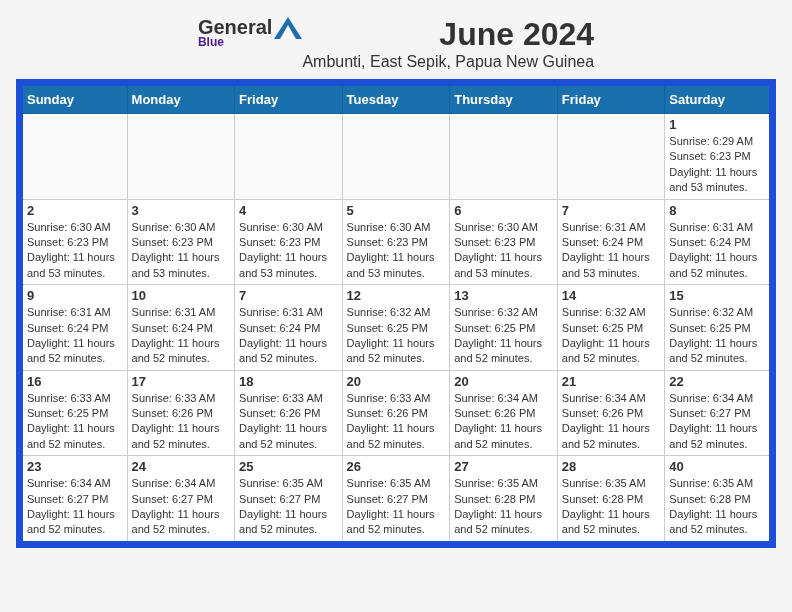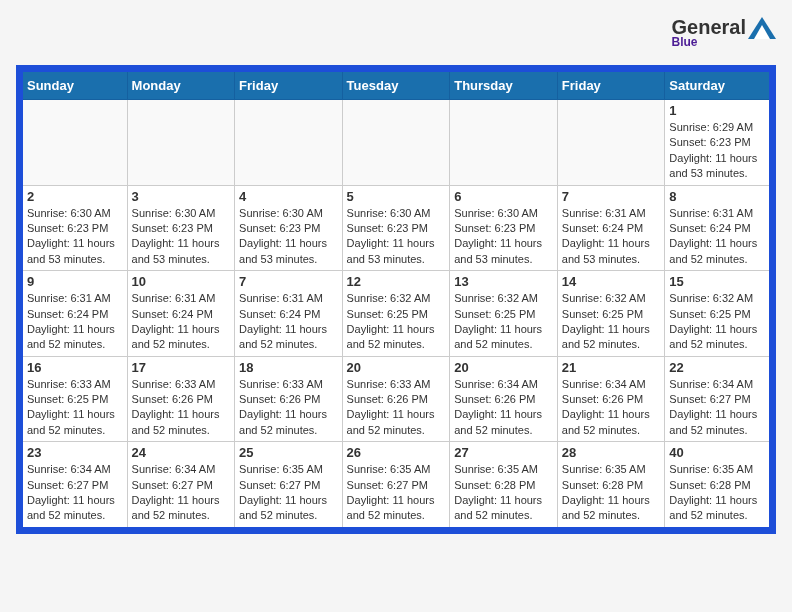--- a/index.html
+++ b/index.html
@@ -5,23 +5,23 @@
     * { box-sizing: border-box; margin: 0; padding: 0; }
     body {
       font-family: Arial, sans-serif;
       background: #f5f5f5;
       width: 792px;
       min-height: 612px;
       padding: 16px;
     }
     .header-area {
       display: flex;
-      justify-content: flex-end;
+      justify-content: center;
       align-items: flex-start;
-      margin-bottom: 16px;
+      margin-bottom: 8px;
     }
     .logo {
       display: flex;
       flex-direction: column;
       align-items: flex-start;
     }
     .logo-text {
       display: flex;
       align-items: center;
       font-size: 20px;
@@ -98,20 +98,24 @@
   <div class="logo">
     <div class="logo-text">
       <span class="logo-general">General</span>
       <svg class="logo-icon" viewBox="0 0 28 22">
         <polygon points="0,22 14,0 28,22" fill="#1a6fad"></polygon>
         <polygon points="6,22 14,8 22,22" fill="white"></polygon>
       </svg>
     </div>
     <span class="logo-blue" style="font-size:12px;font-weight:bold;color:#4c1d95;margin-top:-4px;">Blue</span>
   </div>
+  <div class="title-area">
+    <div class="month-title">June 2024</div>
+    <div class="location-title">Ambunti, East Sepik, Papua New Guinea</div>
+  </div>
 </div>
 
 <table class="calendar">
   <thead>
     <tr>
     <th>Sunday</th>
         <th>Monday</th>
         <th>Friday</th>
         <th>Tuesday</th>
         <th>Thursday</th>

